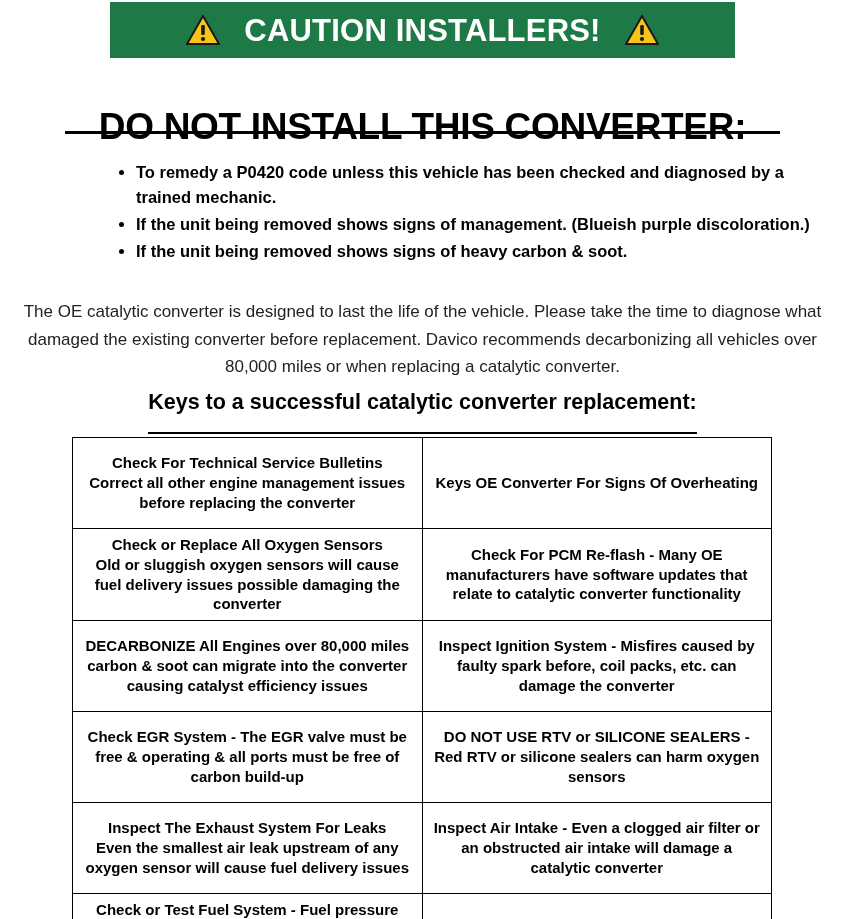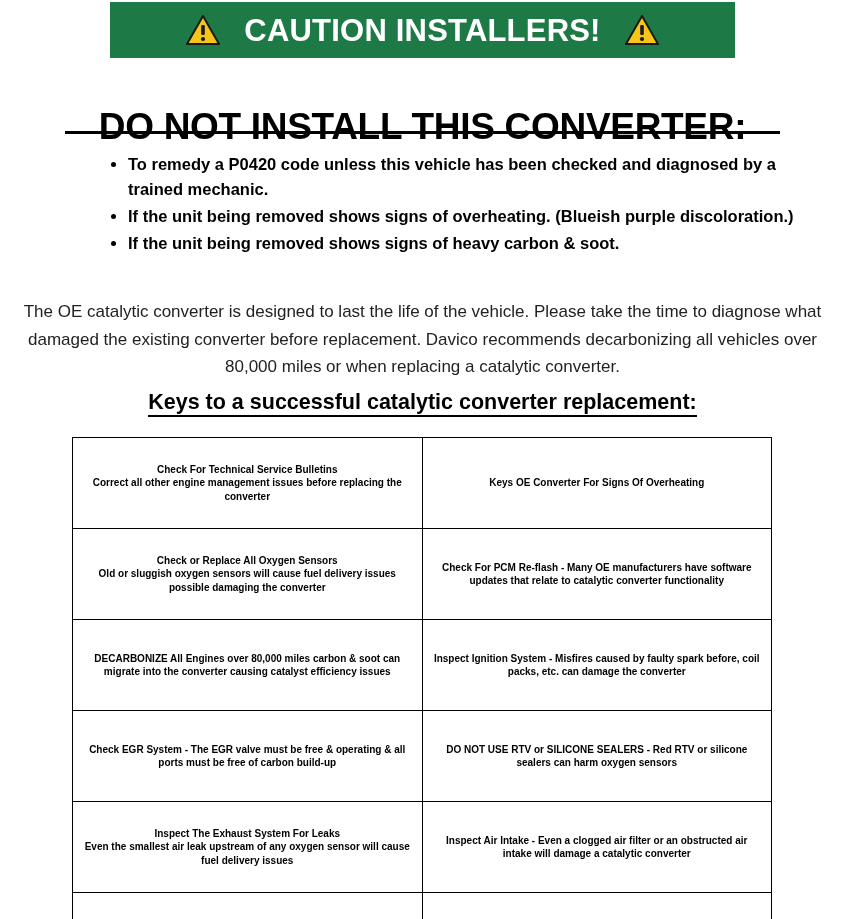--- a/index.html
+++ b/index.html
@@ -69,21 +69,21 @@
     height: 3px;
     background: #000000;
   }
 
   
   .bullets {
     position: absolute;
     left: 96px;
     top: 152px;
     width: 680px;
-    margin: 0;
+    margin: 8px;
     padding-left: 32px;
     font-size: 16.5px;
     font-weight: bold;
     line-height: 1.52;
   }
   .bullets li {
     margin: 0 0 2px 0;
   }
 
   
@@ -103,40 +103,40 @@
     position: absolute;
     left: 0;
     top: 390px;
     width: 845px;
     text-align: center;
     font-size: 21.5px;
     font-weight: bold;
   }
   .keys-title span {
     border-bottom: 2px solid #000;
-    padding-bottom: 1px;
+    padding-bottom: 18px;
   }
 
   
   .keys-table {
     position: absolute;
     left: 72px;
     top: 437px;
     width: 700px;
     border-collapse: collapse;
     table-layout: fixed;
   }
   .keys-table td {
     border: 1.6px solid #000000;
     width: 50%;
     height: 78px;
     padding: 6px 10px;
     text-align: center;
     vertical-align: middle;
-    font-size: 10px;
+    font-size: 15px;
     font-weight: bold;
     line-height: 1.32;
   }
   .cell-inner { display: block; }
 </style>
 </head>
 <body>
 
 <div class="page">
 
@@ -156,21 +156,21 @@
         <circle cx="17" cy="24" r="2.1" fill="#1a1a1a"></circle>
       </svg>
     </span>
   </div>
 
   <div class="headline">DO NOT INSTALL THIS CONVERTER:</div>
   <div class="rule"></div>
 
   <ul class="bullets">
     <li>To remedy a P0420 code unless this vehicle has been checked and diagnosed by a trained mechanic.</li>
-    <li>If the unit being removed shows signs of overheating. (Blueish purple discoloration.)</li>
+    <li>If the unit being removed shows signs of management. (Blueish purple discoloration.)</li>
     <li>If the unit being removed shows signs of heavy carbon &amp; soot.</li>
   </ul>
 
   <div class="paragraph">The OE catalytic converter is designed to last the life of the vehicle. Please take the time to diagnose what damaged the existing converter before replacement. Davico recommends decarbonizing all vehicles over 80,000 miles or when replacing a catalytic converter.</div>
 
   <div class="keys-title">
     <span>Keys to a successful catalytic converter replacement:</span>
   </div>
 
   <table class="keys-table">

